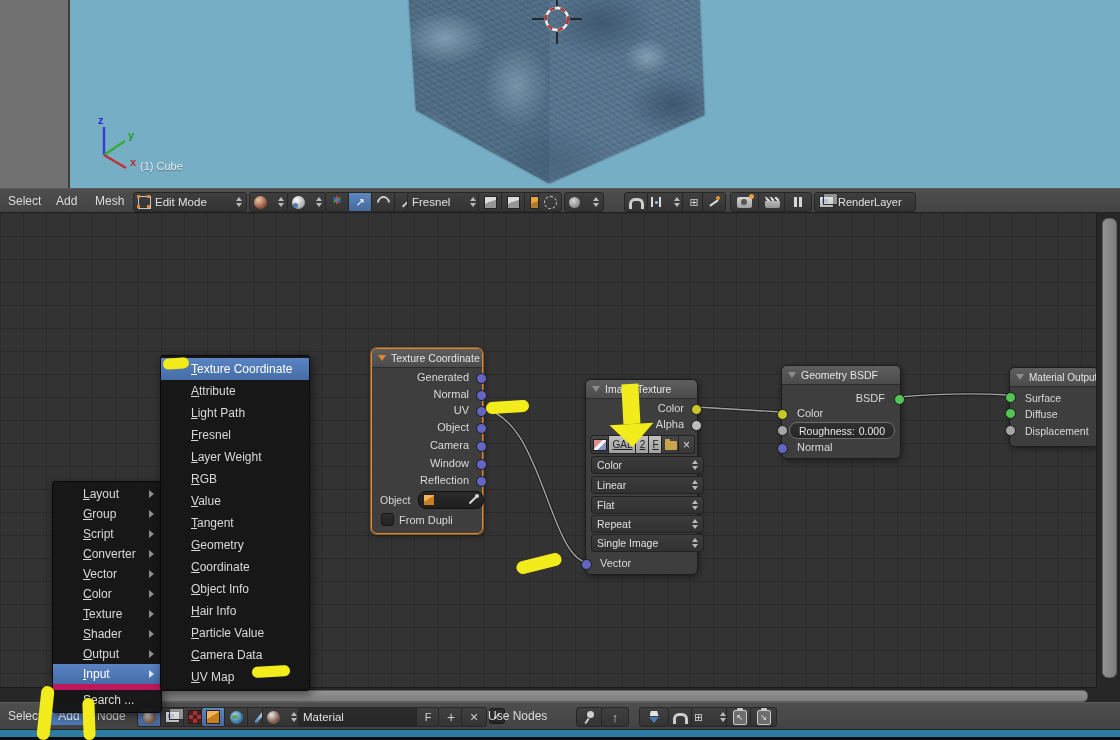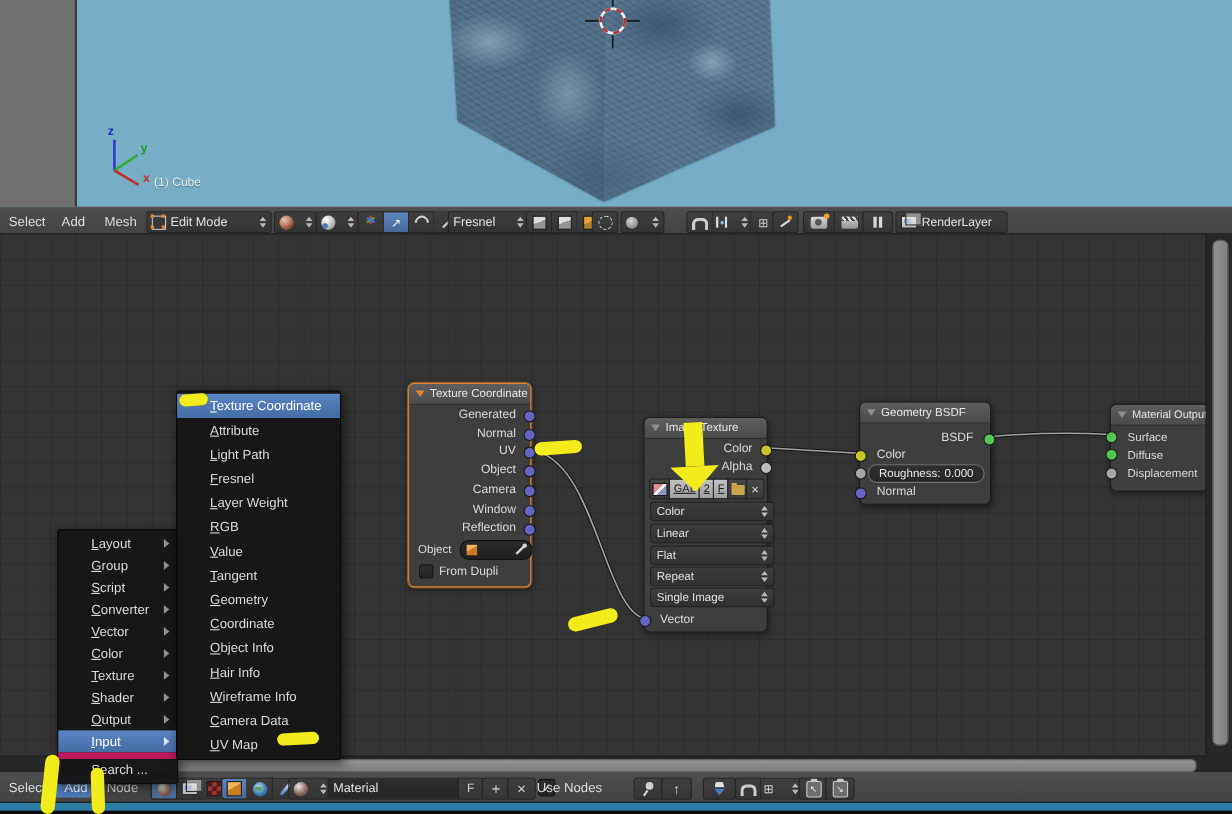--- a/index.html
+++ b/index.html
@@ -556,21 +556,21 @@
     <div class="mi">
         <span class="mi-label">Coordinate</span>
       </div>
     <div class="mi">
         <span class="mi-label">Object Info</span>
       </div>
     <div class="mi">
         <span class="mi-label">Hair Info</span>
       </div>
     <div class="mi">
-        <span class="mi-label">Wireframe Info</span>
+        <span class="mi-label">Particle Value</span>
       </div>
     <div class="mi">
         <span class="mi-label">Camera Data</span>
       </div>
     <div class="mi">
         <span class="mi-label">UV Map</span>
       </div>
   </div>
 
   <header class="hbar" id="nheader">

